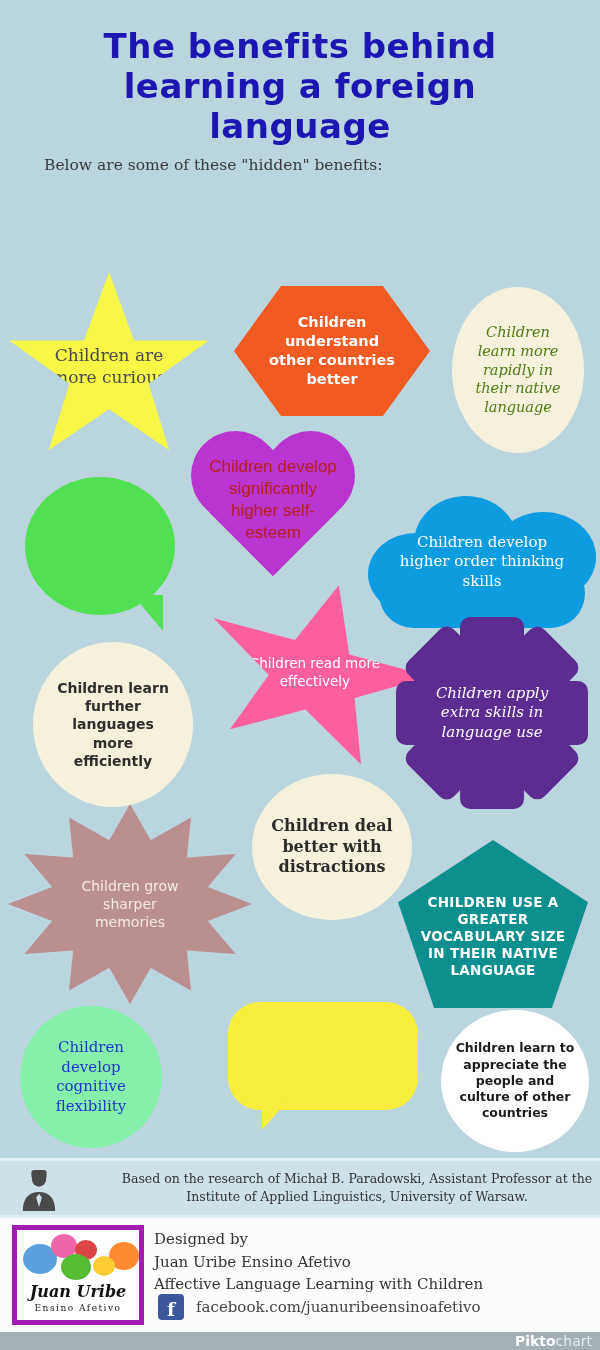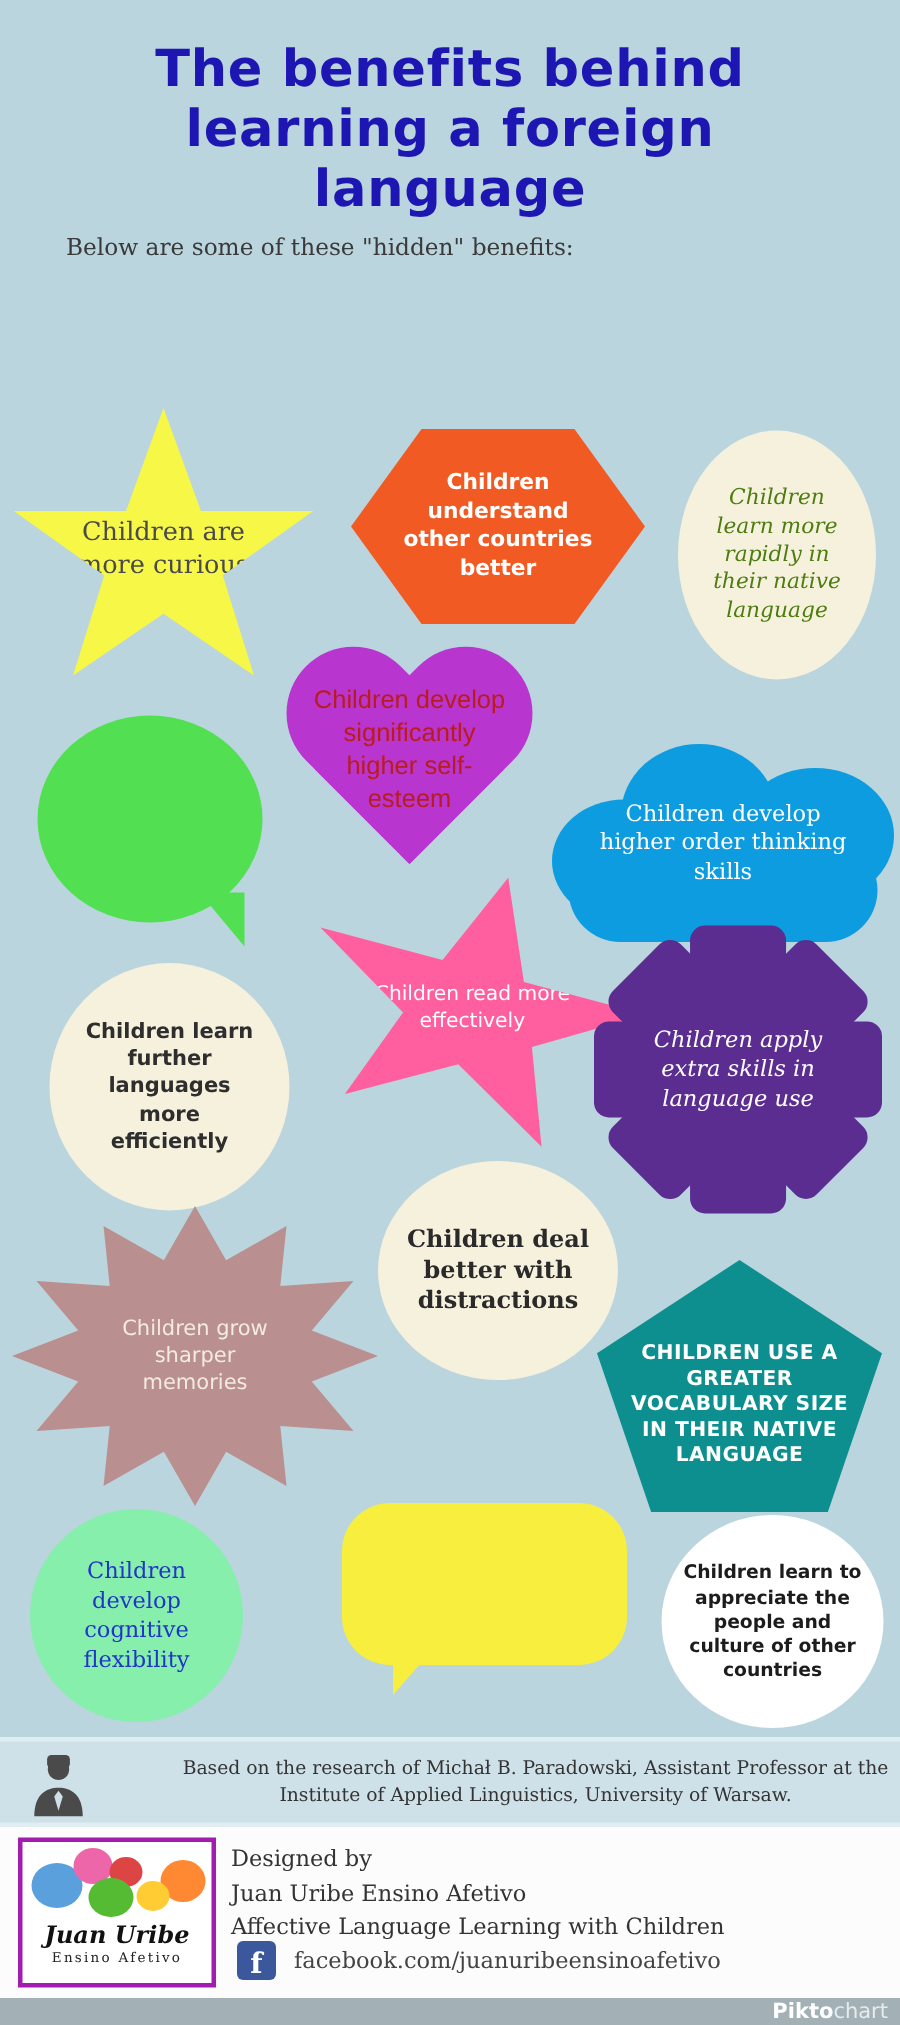--- a/index.html
+++ b/index.html
@@ -115,21 +115,21 @@
   
   .research-strip { position:absolute; left:0; top:1158px; width:600px; height:60px;
                     background:#cfe1e8; border-top:3px solid #e0edf2; border-bottom:3px solid #e0edf2; }
   .person-icon { position:absolute; left:20px; top:7px; width:38px; height:44px; }
   .research-text { position:absolute; left:118px; right:4px; top:50%; transform:translateY(-50%);
                    font-size:12.5px; line-height:1.45; color:#333333; text-align:center; }
 
   
   .credits { position:absolute; left:0; top:1218px; width:600px; height:114px; background:#fcfcfc; }
   .logo { position:absolute; left:12px; top:7px; width:132px; height:100px; background:#ffffff;
-          border:3px solid #a21caf; overflow:hidden; }
+          border:5px solid #a21caf; overflow:hidden; }
   .logo-art { position:relative; height:52px; }
   .logo-art i { position:absolute; border-radius:50%; }
   .blob-blue   { left:6px;  top:14px; width:34px; height:30px; background:#5aa0dd; }
   .blob-pink   { left:34px; top:4px;  width:26px; height:24px; background:#ee66aa; }
   .blob-red    { left:58px; top:10px; width:22px; height:20px; background:#dd4444; }
   .blob-green  { left:44px; top:24px; width:30px; height:26px; background:#55bb33; }
   .blob-orange { left:92px; top:12px; width:30px; height:28px; background:#ff8833; }
   .blob-yellow { left:76px; top:26px; width:22px; height:20px; background:#ffcc33; }
   .logo-name { text-align:center; font-size:16px; font-weight:bold; font-style:italic;
                color:#111111; line-height:1.2; }

